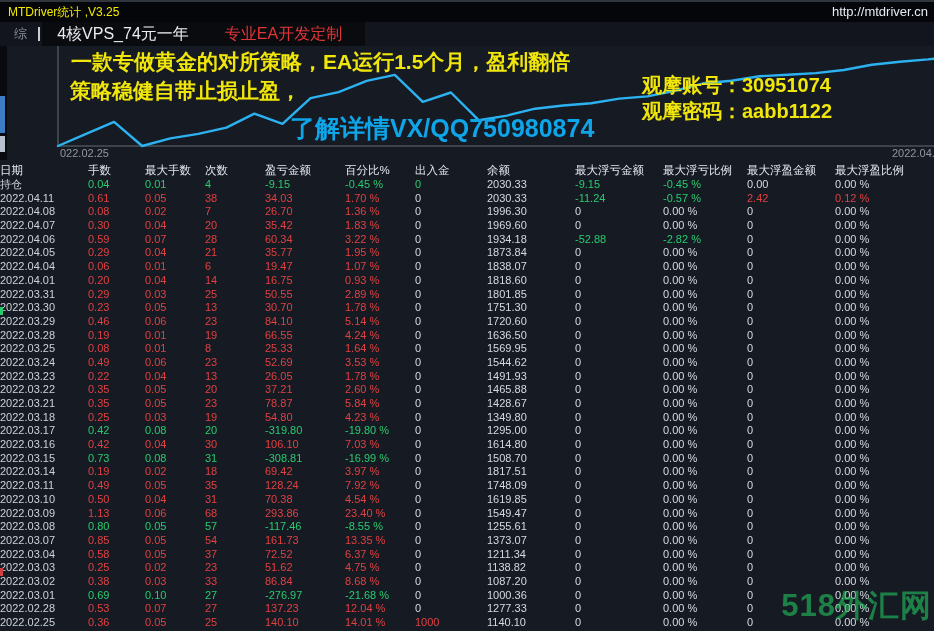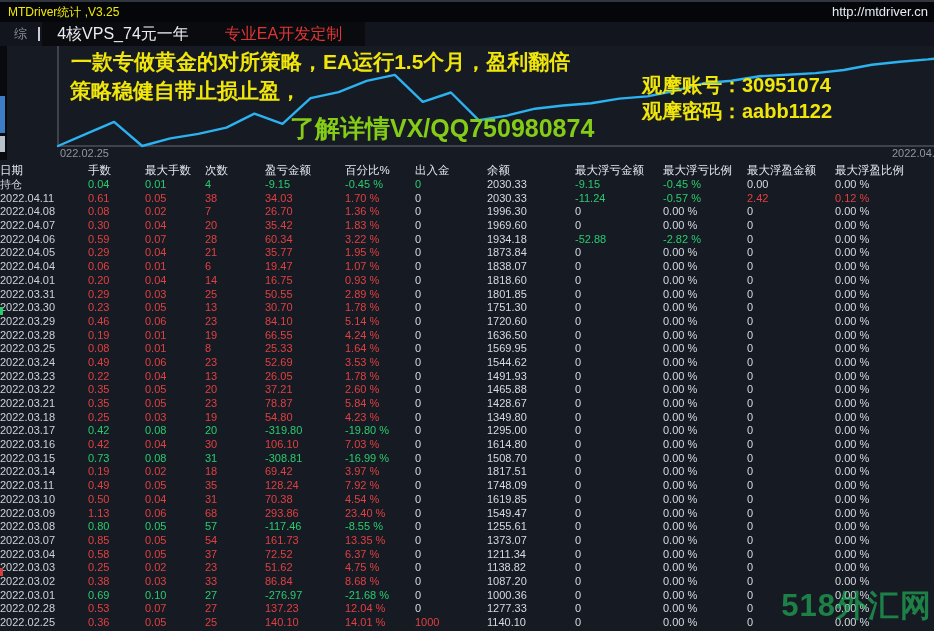--- a/index.html
+++ b/index.html
@@ -45,21 +45,21 @@
   .promo1{
     position:absolute;left:27px;top:2px;font-size:21px;font-weight:bold;
     color:#f0e60a;white-space:nowrap;z-index:3;
   }
   .promo2{
     position:absolute;left:26px;top:31px;font-size:21px;font-weight:bold;
     color:#f0e60a;white-space:nowrap;z-index:3;
   }
   .contact{
     position:absolute;left:246px;top:66px;font-size:25px;font-weight:bold;
-    color:#84cc16;white-space:nowrap;z-index:3;
+    color:#0ea5e9;white-space:nowrap;z-index:3;
   }
   .serverinfo{
     position:absolute;left:598px;top:26px;z-index:3;font-size:20px;font-weight:bold;
     color:#f0e60a;line-height:26px;white-space:nowrap;
   }
   .xlabel{
     position:absolute;top:101px;font-size:11px;color:#9097a0;z-index:2;white-space:nowrap;
   }
   .xlabel.start{left:16px;}
   .xlabel.end{left:848px;}

